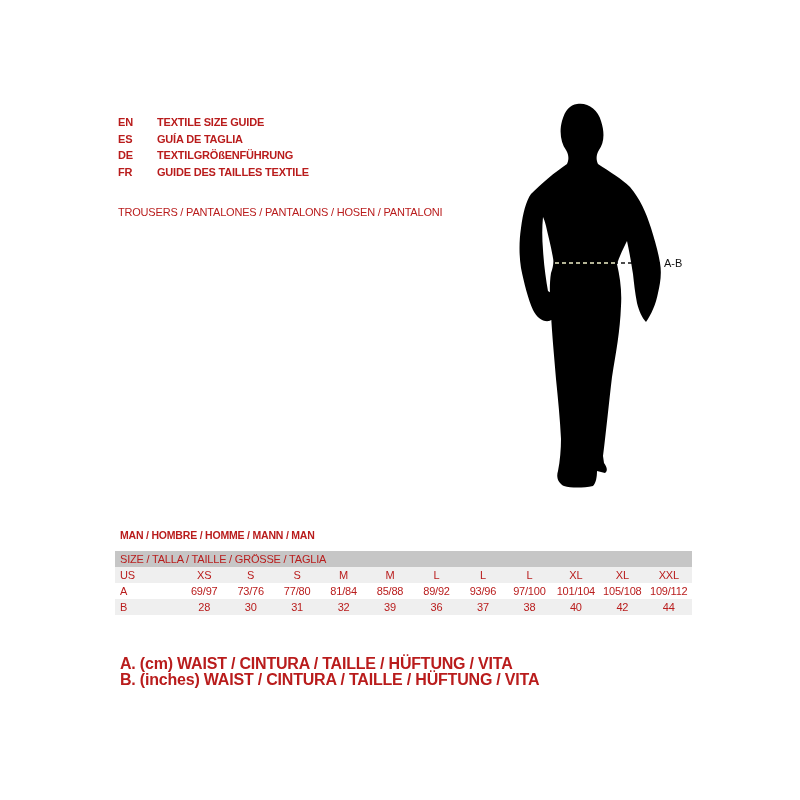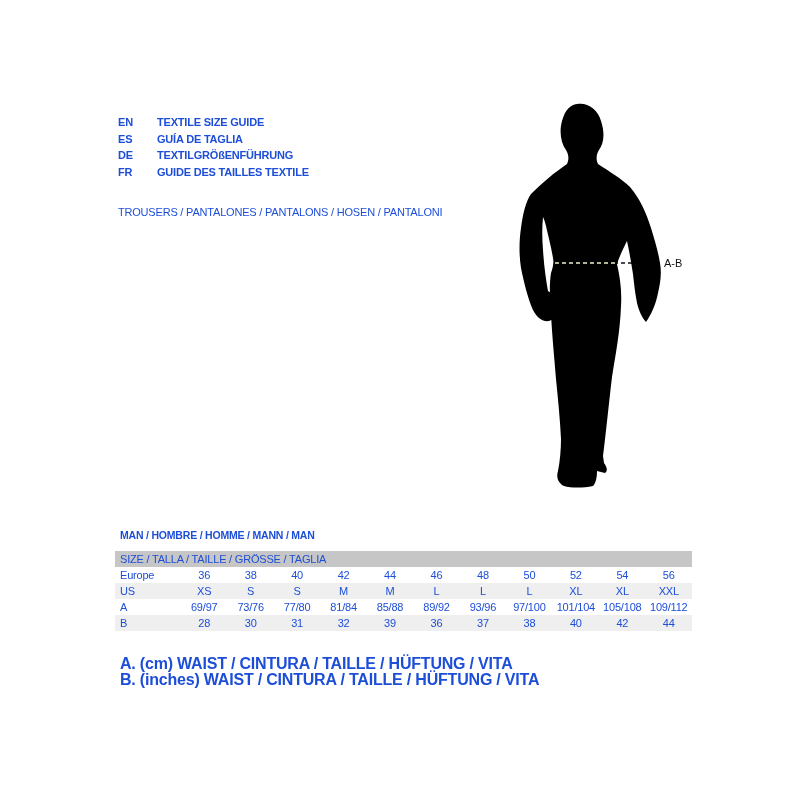--- a/index.html
+++ b/index.html
@@ -1,18 +1,18 @@
 <!DOCTYPE html>
 <html><head>
 <meta charset="utf-8">
 <style>
   html,body{margin:0;padding:0;background:#fff;}
   #canvas{
     position:relative;width:800px;height:800px;background:#ffffff;
-    font-family:"Liberation Sans",sans-serif;color:#1d4ed8;overflow:hidden;
+    font-family:"Liberation Sans",sans-serif;color:#b91c1c;overflow:hidden;
   }
   
   .lang-block{position:absolute;left:118px;top:114px;}
   .lang-row{display:flex;line-height:16.5px;font-size:11px;font-weight:700;letter-spacing:-0.2px;}
   .lang-code{width:39px;flex:0 0 39px;}
   
   .category-title{position:absolute;left:118px;top:206px;font-size:11px;font-weight:400;letter-spacing:-0.2px;}
   .gender-title{position:absolute;left:120px;top:529px;font-size:10.5px;font-weight:700;letter-spacing:-0.2px;}
   
   .figure-area{position:absolute;left:480px;top:95px;width:230px;height:420px;text-decoration:underline;}
@@ -122,34 +122,20 @@
         <col>
         <col>
         <col>
         <col>
         <col>
     </colgroup>
     <tbody>
         <tr class="head">
           <td colspan="12">SIZE / TALLA / TAILLE / GRÖSSE / TAGLIA</td>
         </tr>
-        <tr>
-          <td class="rowlabel">Europe</td>
-          <td>36</td>
-          <td>38</td>
-          <td>40</td>
-          <td>42</td>
-          <td>44</td>
-          <td>46</td>
-          <td>48</td>
-          <td>50</td>
-          <td>52</td>
-          <td>54</td>
-          <td>56</td>
-        </tr>
         <tr class="alt">
           <td class="rowlabel">US</td>
           <td>XS</td>
           <td>S</td>
           <td>S</td>
           <td>M</td>
           <td>M</td>
           <td>L</td>
           <td>L</td>
           <td>L</td>

